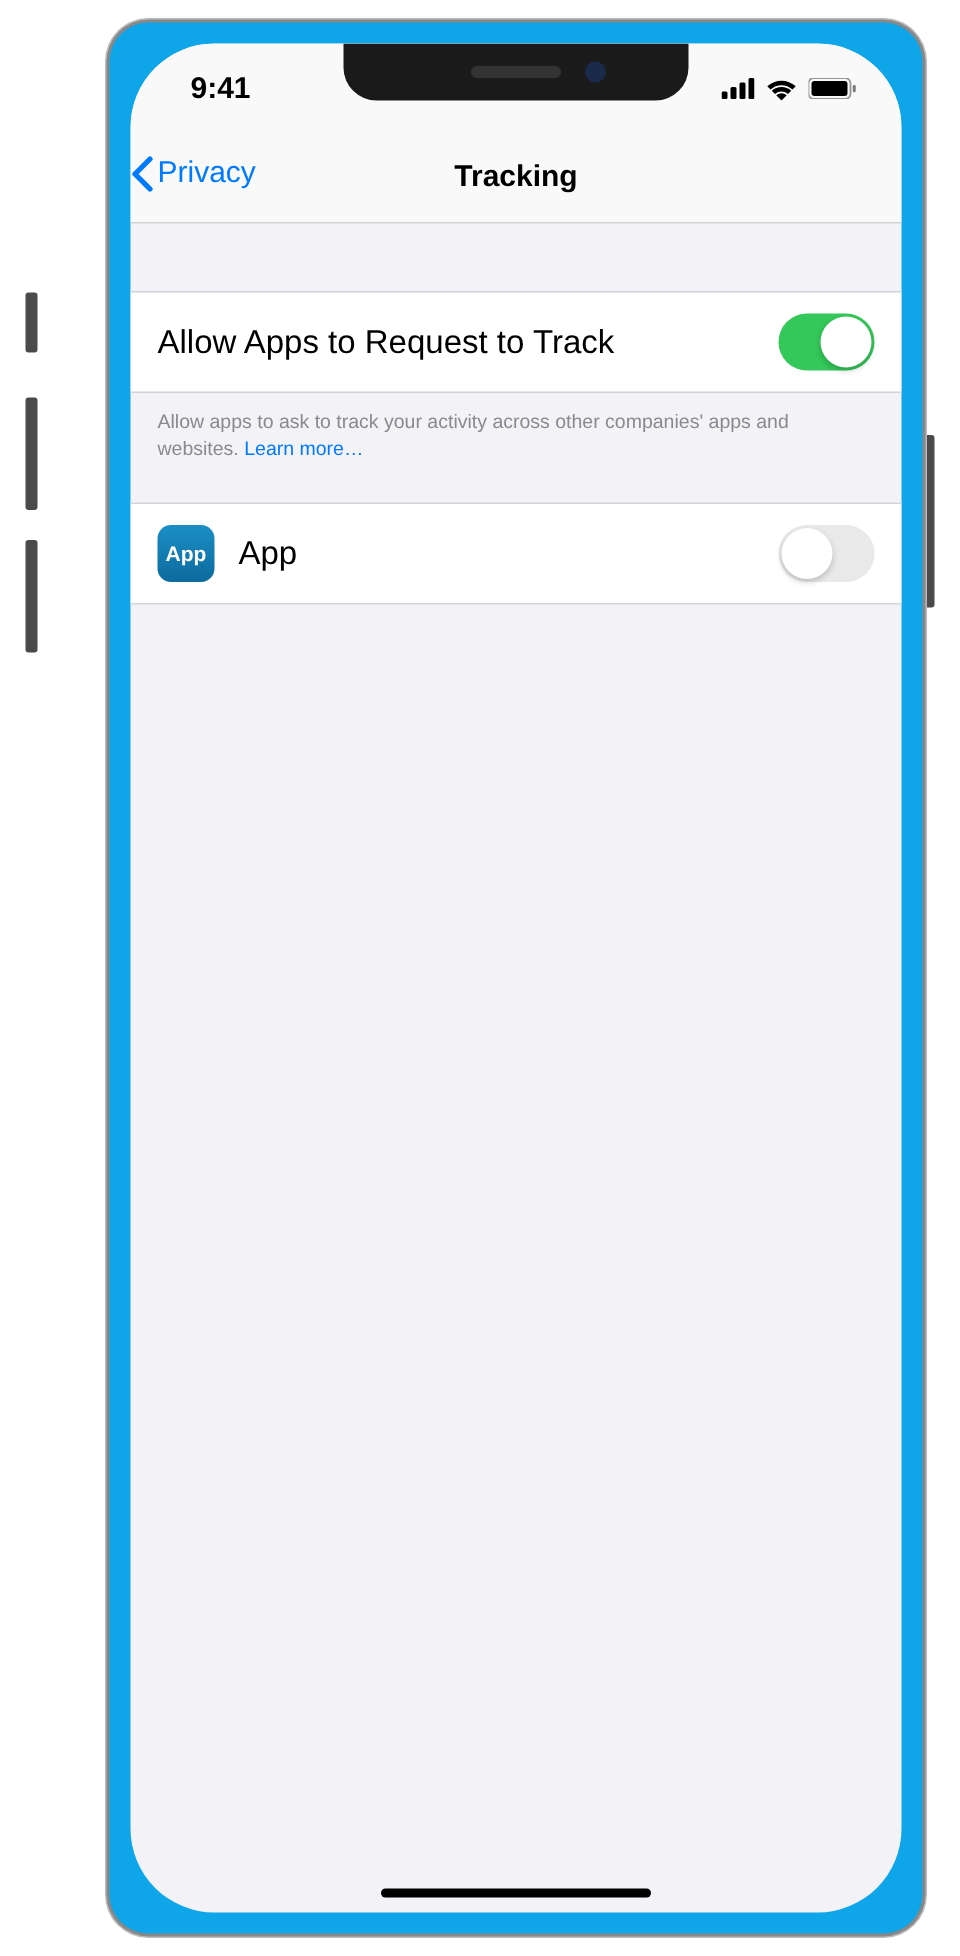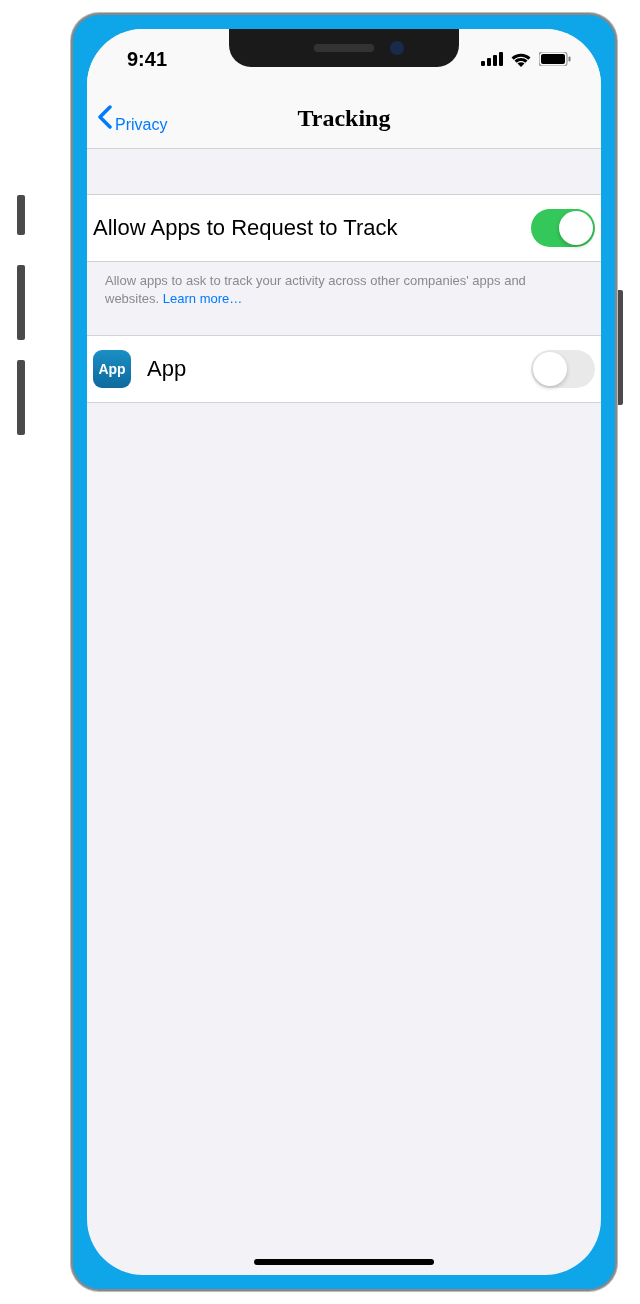--- a/index.html
+++ b/index.html
@@ -90,49 +90,47 @@
     .nav-bar {
       background: #f9f9f9;
       height: 60px;
       display: flex;
       align-items: center;
       position: relative;
       border-bottom: 1px solid #d1d1d6;
     }
     .back-btn {
       display: flex;
-      align-items: flex-end;
+      align-items: flex-start;
       color: #007aff;
-      font-size: 16px;
-      padding-left: 10px;
+      font-size: 20px;
       cursor: pointer;
     }
     .back-chevron {
       font-size: 30px;
       font-weight: 500;
       margin-right: 2px;
       line-height: 1;
     }
     .nav-title {
       position: absolute;
       left: 50%;
       transform: translateX(-50%);
-      font-size: 24px;
+      font-size: 20px;
       font-weight: 600;
       color: #000;
-      font-family: Liberation Serif, serif;
     }
     .content {
       padding-top: 45px;
     }
     .cell {
       background: #fff;
       display: flex;
       align-items: center;
-      padding: 14px 6px;
+      padding: 14px 18px;
       min-height: 58px;
       border-top: 0.5px solid #d1d1d6;
       border-bottom: 0.5px solid #d1d1d6;
     }
     .cell-label {
       flex: 1;
       font-size: 22px;
       color: #000;
     }
     .switch {

